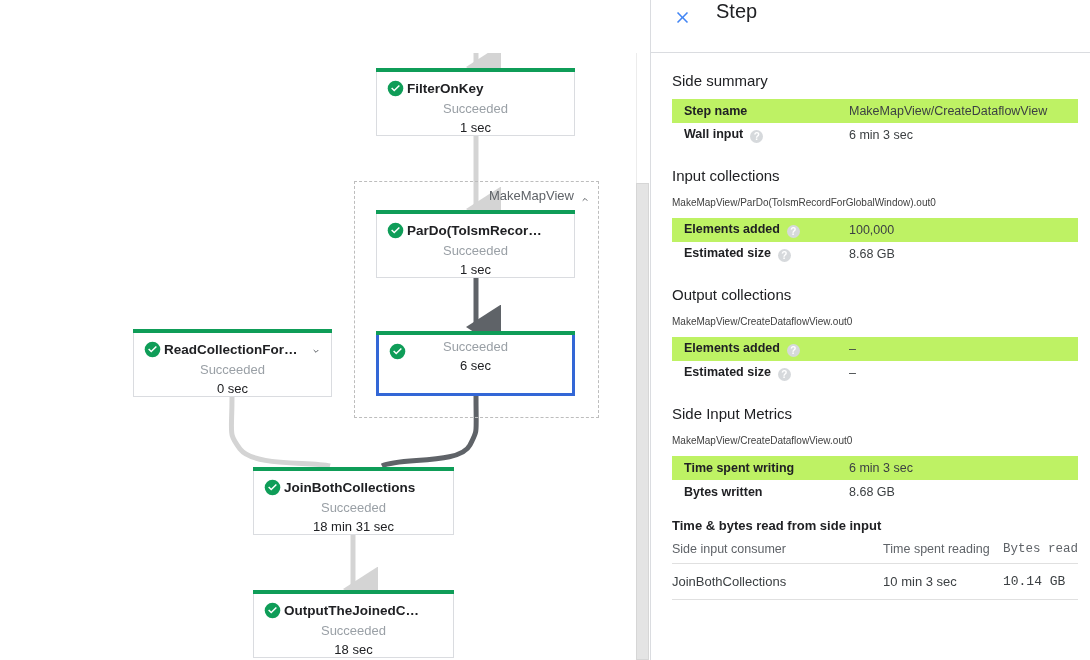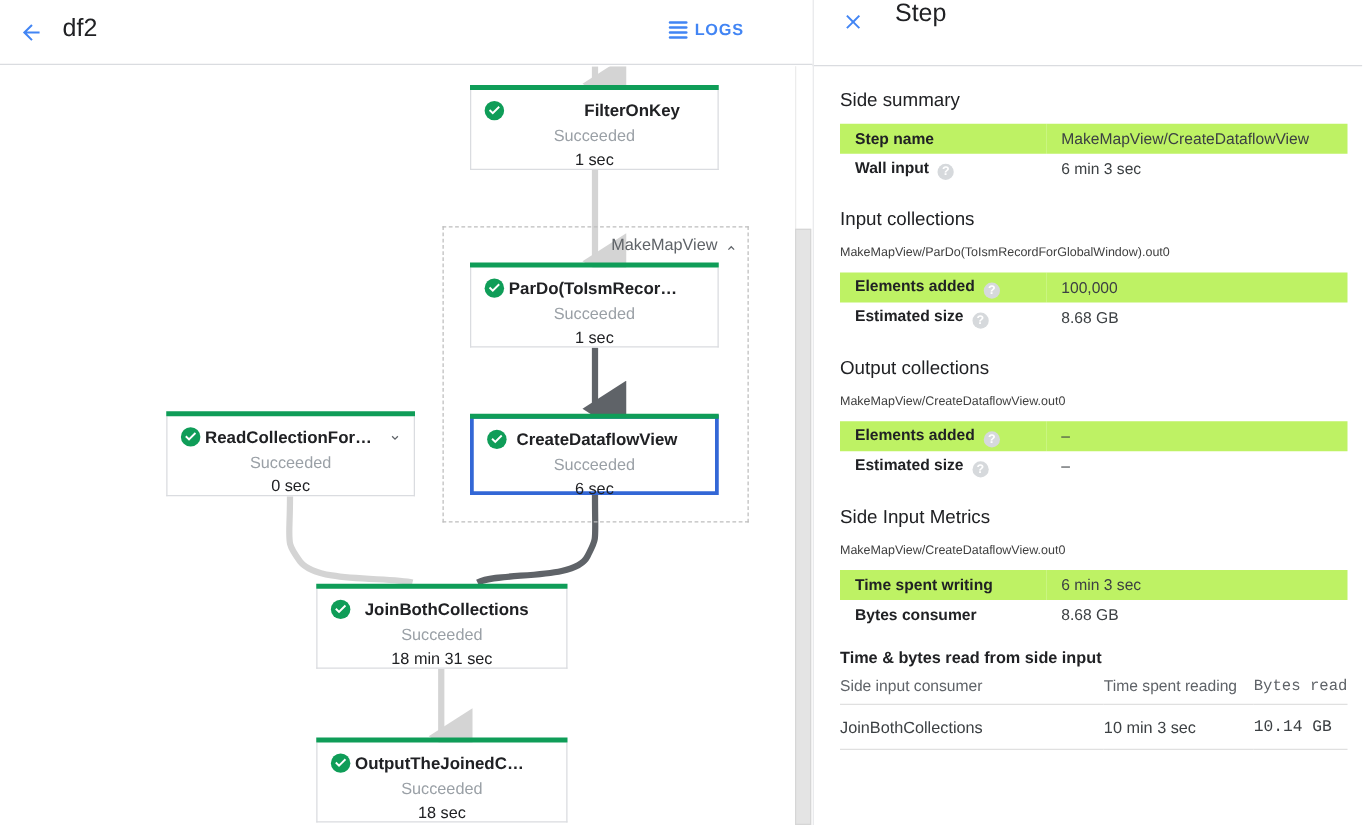--- a/index.html
+++ b/index.html
@@ -90,21 +90,21 @@
     box-sizing: border-box;
   }
   .node .bar { position: absolute; left: -1px; right: -1px; top: -4px; height: 4px; background: #0f9d58; }
   .node.selected { border: 3px solid #3367d6; }
   .node.selected .bar { left: -3px; right: -3px; top: -4px; }
   .node .chk {
     position: absolute; left: 10px; top: 8px;
     width: 17px; height: 17px;
   }
   .node .name {
-    text-align: right; font-size: 13.5px; font-weight: 700; color: #202124;
+    text-align: left; font-size: 13.5px; font-weight: 700; color: #202124;
     margin-top: 9px; line-height: 16px; padding: 0 30px;
     white-space: nowrap; overflow: hidden; text-overflow: ellipsis;
   }
   .node .status {
     text-align: center; font-size: 13px; color: #9aa0a6; margin-top: 4px; line-height: 16px;
   }
   .node .dur {
     text-align: center; font-size: 13px; color: #202124; margin-top: 3px; line-height: 16px;
   }
   .node .expand {
@@ -196,37 +196,20 @@
   .si-table .c2 { width: 120px; }
   .si-table .c3 { width: 74px; font-family: Liberation Mono, monospace; }
 </style>
 </head>
 <body>
 
 <div id="app">
 
   <div id="left-pane">
 
-    <div id="topbar">
-      <div id="back-btn">
-        <svg width="20" height="20" viewBox="0 0 24 24">
-          <path d="M20 11H7.8l5.6-5.6L12 4l-8 8 8 8 1.4-1.4L7.8 13H20v-2z" fill="#4285f4"></path>
-        </svg>
-      </div>
-      <div id="job-title">df2</div>
-      <div id="logs-btn">
-        <span class="hamburger">
-          <i></i>
-            <i></i>
-            <i></i>
-            <i></i>
-        </span>
-        <span class="lbl">LOGS</span>
-      </div>
-    </div>
 
     <div id="graph-canvas">
 
       <svg id="graph-svg">
         <defs>
           <marker id="arrL" markerWidth="9" markerHeight="9" refX="4.5" refY="6" orient="auto">
             <path d="M0,1 L9,1 L4.5,8 Z" fill="#d4d4d4"></path>
           </marker>
           <marker id="arrD" markerWidth="9" markerHeight="9" refX="4.5" refY="6" orient="auto">
             <path d="M0,1 L9,1 L4.5,8 Z" fill="#5f6368"></path>
@@ -282,21 +265,20 @@
       </div>
 
       <div class="node selected" id="node-createdataflowview">
         <div class="bar"></div>
         <span class="chk">
           <svg width="17" height="17" viewBox="0 0 24 24">
             <circle cx="12" cy="12" r="11" fill="#0f9d58"></circle>
             <path d="M10.2 16.4 L5.8 12 L7.3 10.5 L10.2 13.4 L16.7 6.9 L18.2 8.4 Z" fill="#fff"></path>
           </svg>
         </span>
-        <div class="name">CreateDataflowView</div>
         <div class="status">Succeeded</div>
         <div class="dur">6 sec</div>
       </div>
 
       <div class="node" id="node-readcollection">
         <div class="bar"></div>
         <span class="chk">
           <svg width="17" height="17" viewBox="0 0 24 24">
             <circle cx="12" cy="12" r="11" fill="#0f9d58"></circle>
             <path d="M10.2 16.4 L5.8 12 L7.3 10.5 L10.2 13.4 L16.7 6.9 L18.2 8.4 Z" fill="#fff"></path>
@@ -410,21 +392,21 @@
 
       <div class="section-title">Side Input Metrics</div>
       <div class="section-sub">MakeMapView/CreateDataflowView.out0</div>
       <table class="kv-table">
         <tbody>
             <tr class="alt">
           <td class="k"><span>Time spent writing</span></td>
           <td class="v">6 min 3 sec</td>
         </tr>
         <tr>
-          <td class="k"><span>Bytes consumer</span></td>
+          <td class="k"><span>Bytes written</span></td>
           <td class="v">8.68 GB</td>
         </tr>
       </tbody>
         </table>
 
       <div class="gap-xs"></div>
 
       <div class="sub-head">Time &amp; bytes read from side input</div>
       <table class="si-table">
         <thead>

